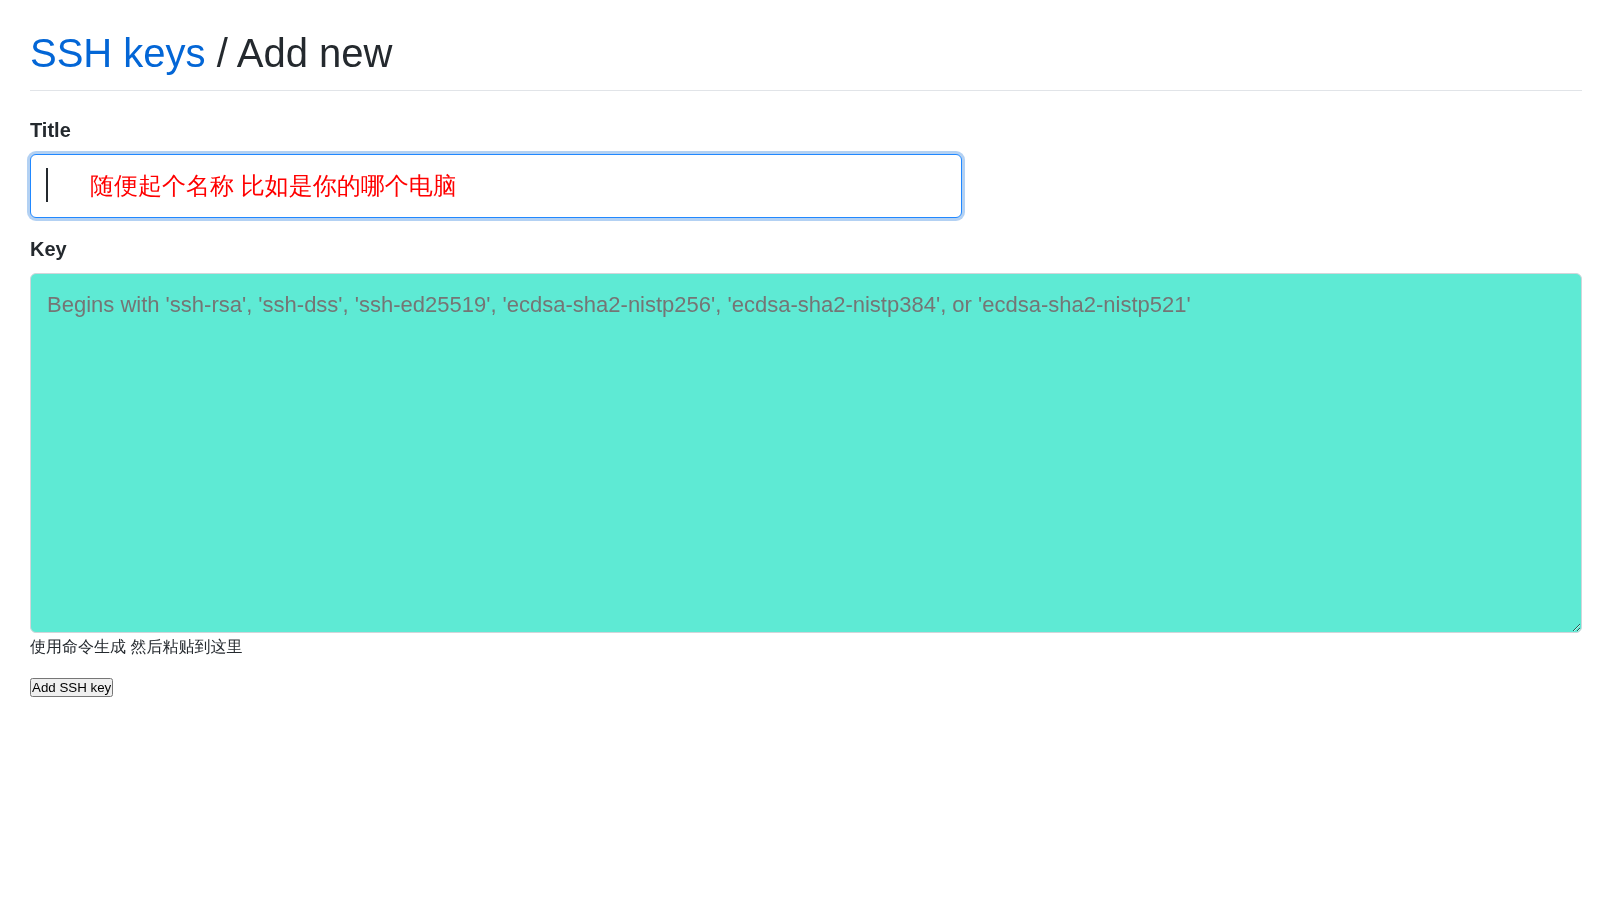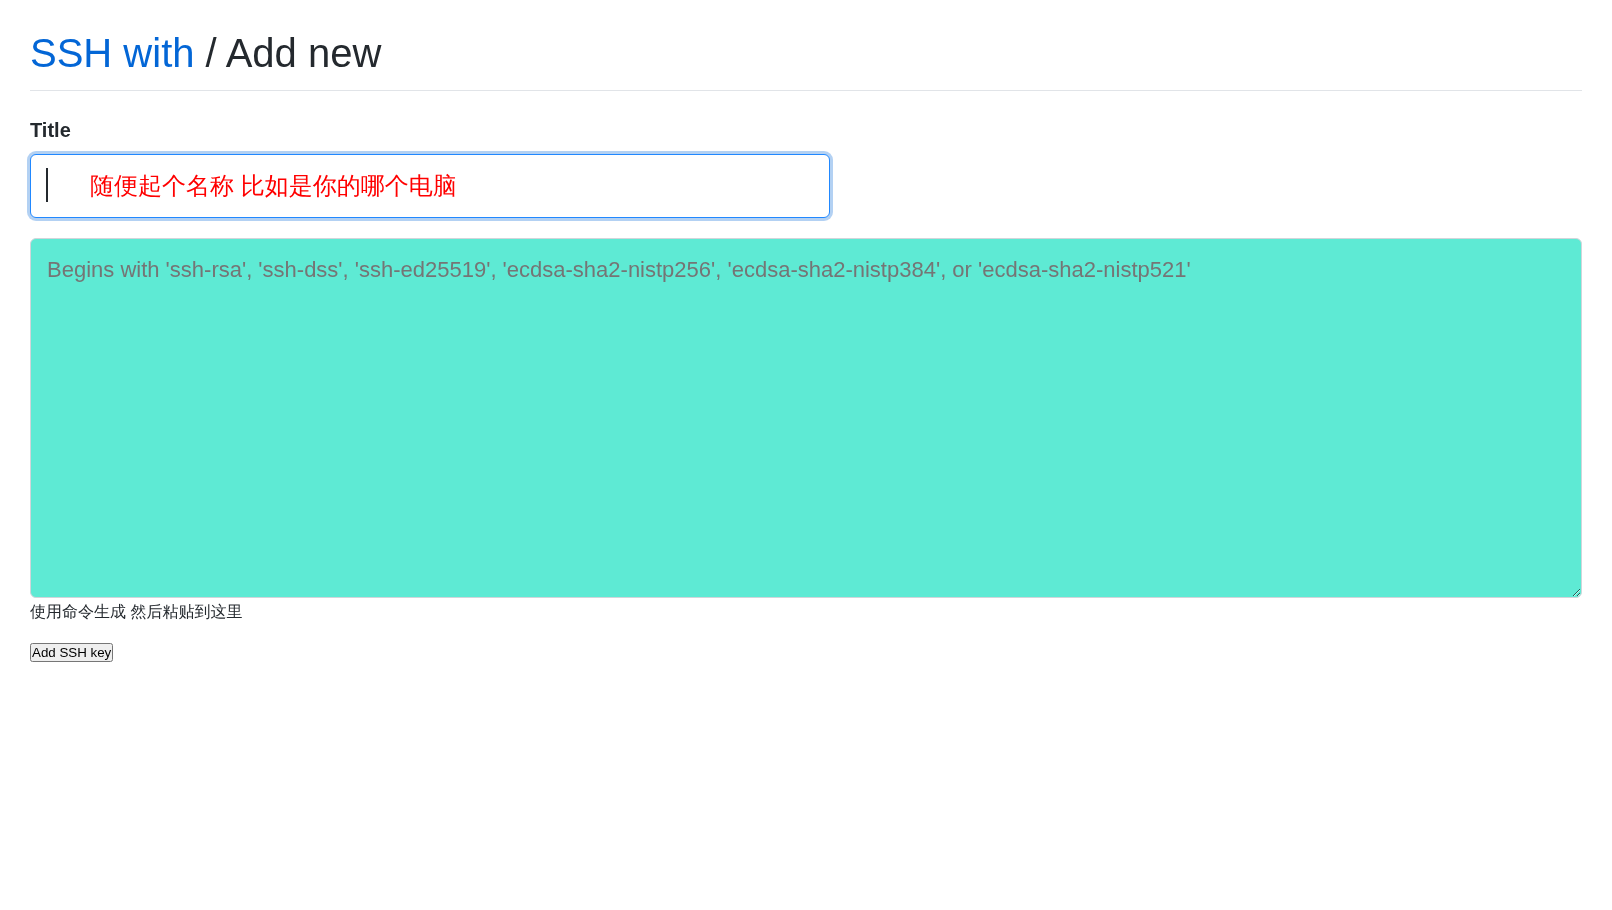--- a/index.html
+++ b/index.html
@@ -35,21 +35,21 @@
     }
     .form-label {
       display: block;
       font-size: 20px;
       font-weight: 600;
       color: #24292e;
       margin-bottom: 12px;
     }
     .title-input-wrapper {
       position: relative;
-      width: 800px;
+      width: 932px;
       max-width: 100%;
     }
     .title-input {
       width: 100%;
       height: 64px;
       padding: 8px 14px;
       font-size: 22px;
       line-height: 1.4;
       background-color: #ffffff;
       border: 1px solid #2188ff;
@@ -123,34 +123,35 @@
       margin-top: 12px;
     }
   </style>
 </head>
 <body>
 
 
 
 <div class="page-header">
   <h1>
-    <span class="link-part">SSH with</span><span class="sep-part"> / </span><span class="sep-part">Add new</span>
+    <span class="link-part">SSH keys</span><span class="sep-part"> / </span><span class="sep-part">Add new</span>
   </h1>
 </div>
 
 <div class="form-group">
   <label class="form-label">Title</label>
   <div class="title-input-wrapper">
     <input type="text" class="title-input" value="" style="">
     <span class="title-caret"></span>
     <span class="title-annotation">随便起个名称  比如是你的哪个电脑</span>
   </div>
 </div>
 
 <div class="form-group">
+  <label class="form-label">Key</label>
   <div class="key-textarea-wrapper">
     <textarea class="key-textarea" placeholder="Begins with 'ssh-rsa', 'ssh-dss', 'ssh-ed25519', 'ecdsa-sha2-nistp256', 'ecdsa-sha2-nistp384', or 'ecdsa-sha2-nistp521'" style=""></textarea>
     <span class="key-annotation">使用命令生成   然后粘贴到这里</span>
   </div>
 </div>
 
 <button class="submit-button">Add SSH key</button>
 
 
 

